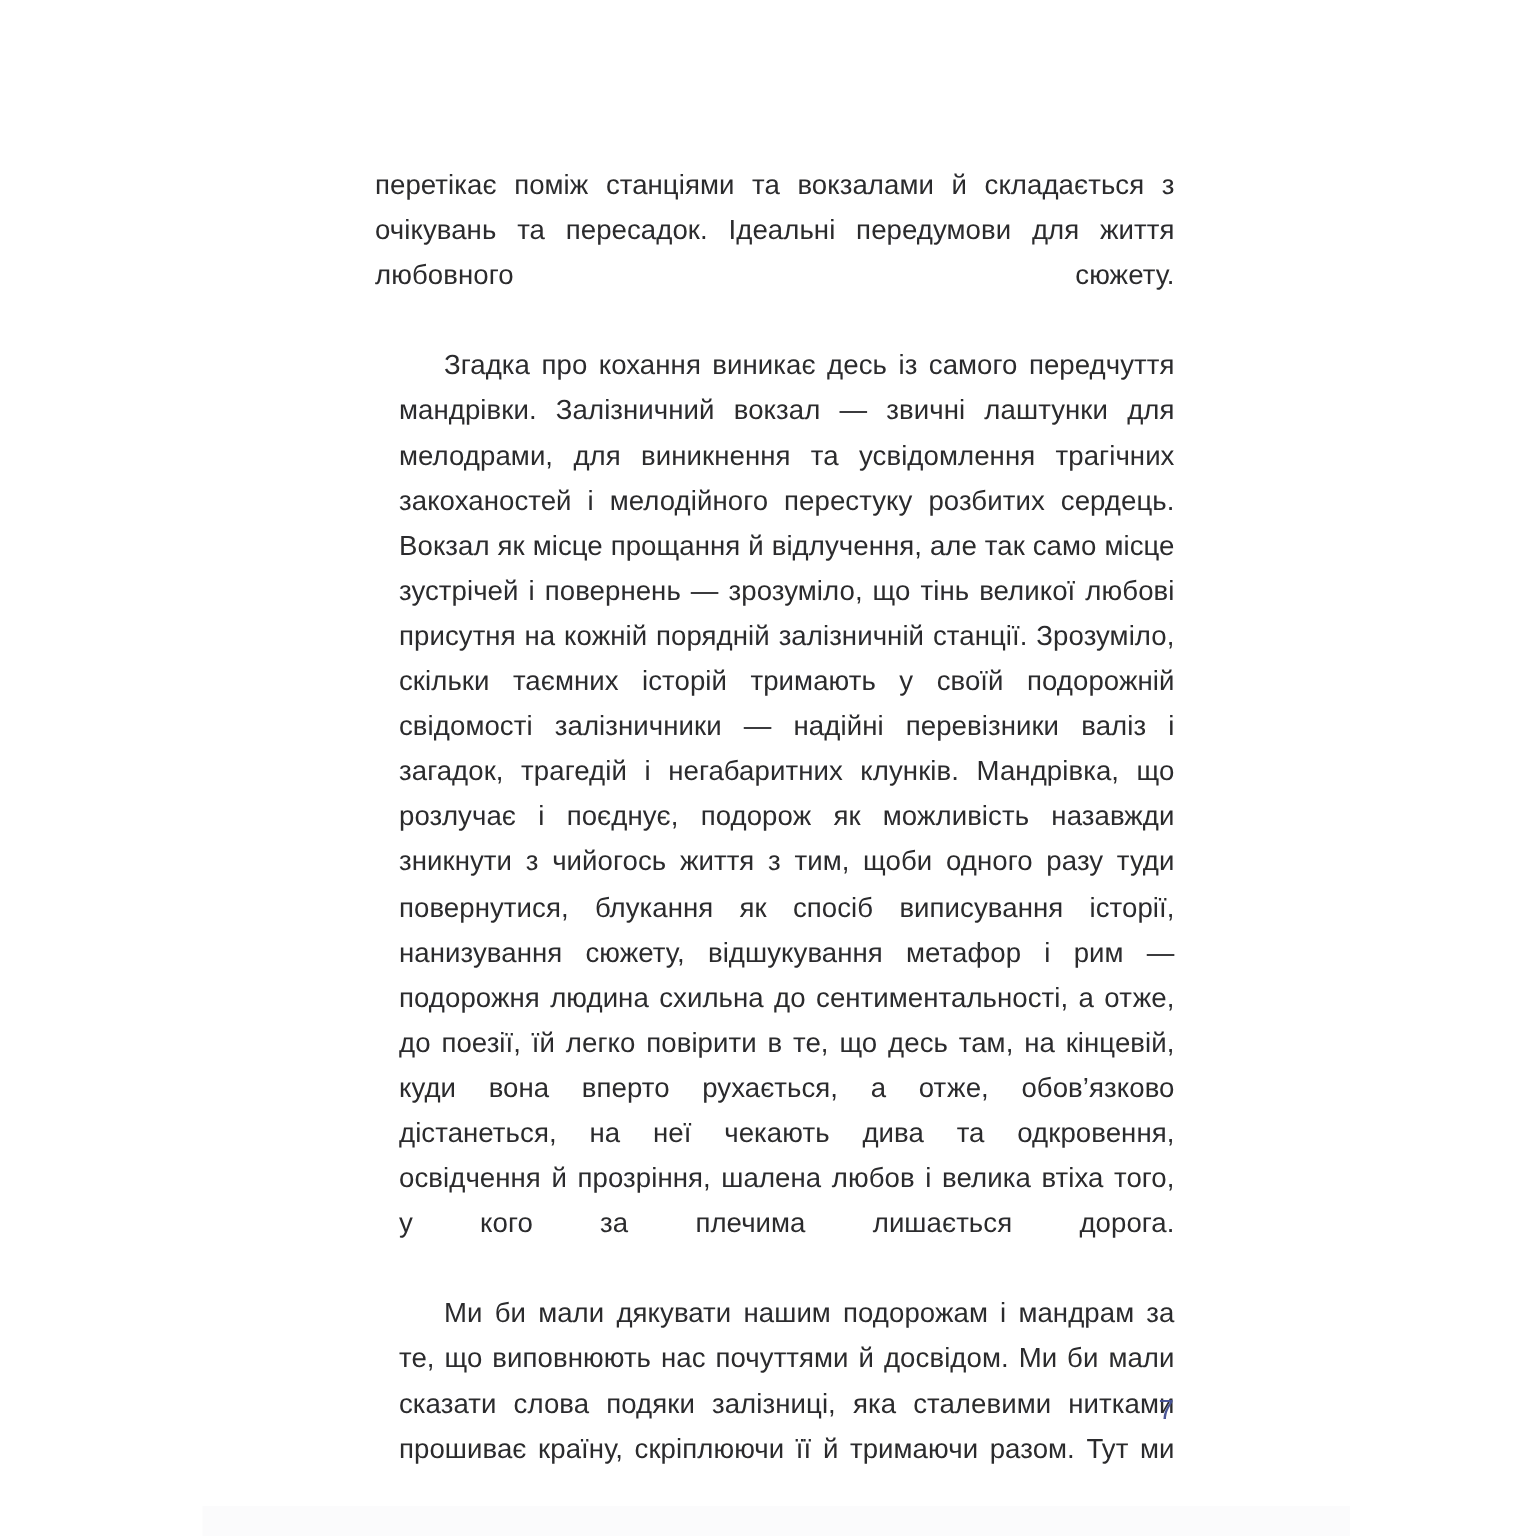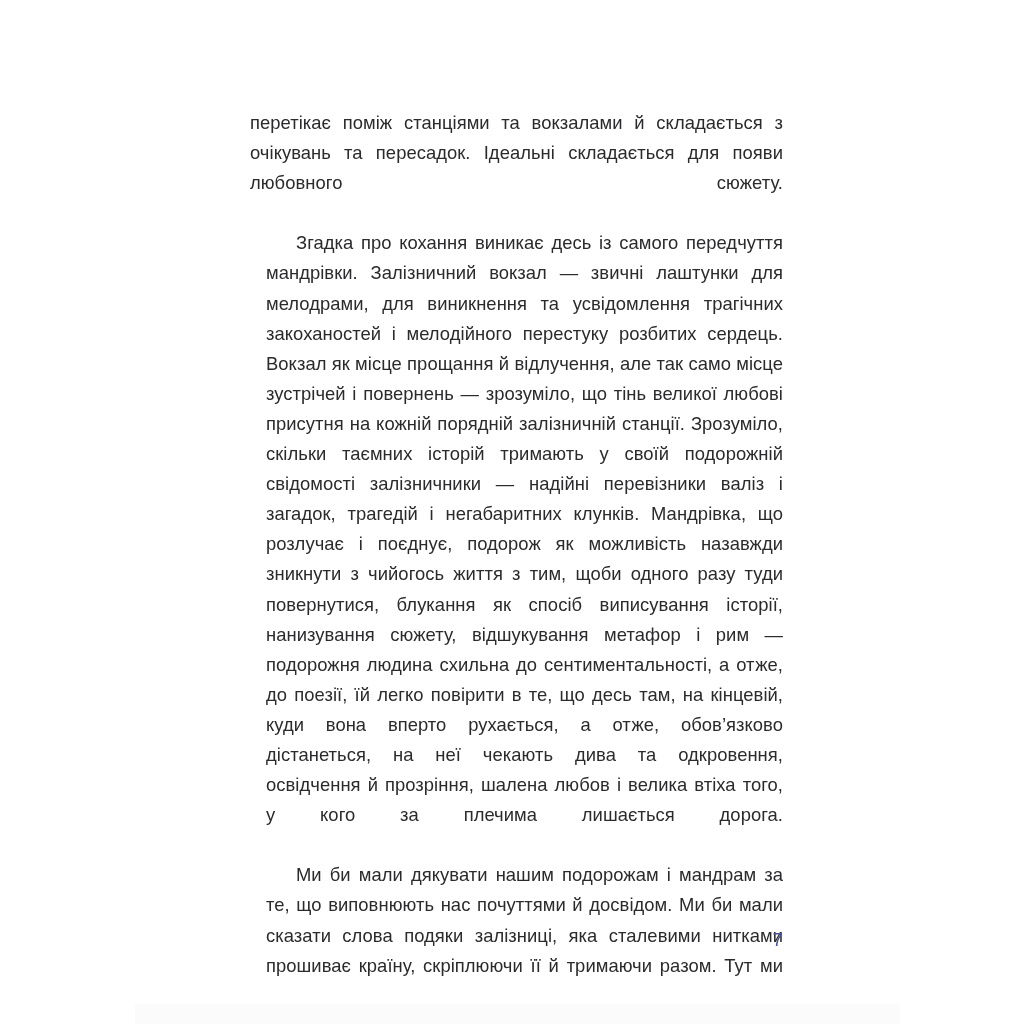--- a/index.html
+++ b/index.html
@@ -77,21 +77,21 @@
     color: #4a5596;
     letter-spacing: 0.3px;
   }
 </style>
 </head>
 <body>
 
 <div id="page">
 
   <div id="text-column">
-    <p class="body-paragraph">перетікає поміж станціями та вокзалами й складається з очікувань та пересадок. Ідеальні складається для появи любовного сюжету.</p>
+    <p class="body-paragraph">перетікає поміж станціями та вокзалами й складається з очікувань та пересадок. Ідеальні передумови для життя любовного сюжету.</p>
     <p class="body-paragraph indented">Згадка про кохання виникає десь із самого передчуття мандрівки. Залізничний вокзал — звичні лаштунки для мелодрами, для виникнення та усвідомлення трагічних закоханостей і мелодійного перестуку розбитих сердець. Вокзал як місце прощання й відлучення, але так само місце зустрічей і повернень — зрозуміло, що тінь великої любові присутня на кожній порядній залізничній станції. Зрозуміло, скільки таємних історій тримають у своїй подорожній свідомості залізничники — надійні перевізники валіз і загадок, трагедій і негабаритних клунків. Мандрівка, що розлучає і поєднує, подорож як можливість назавжди зникнути з чийогось життя з тим, щоби одного разу туди повернутися, блукання як спосіб виписування історії, нанизування сюжету, відшукування метафор і рим — подорожня людина схильна до сентиментальності, а отже, до поезії, їй легко повірити в те, що десь там, на кінцевій, куди вона вперто рухається, а отже, обов’язково дістанеться, на неї чекають дива та одкровення, освідчення й прозріння, шалена любов і велика втіха того, у кого за плечима лишається дорога.</p>
     <p class="body-paragraph indented">Ми би мали дякувати нашим подорожам і мандрам за те, що виповнюють нас почуттями й досвідом. Ми би мали сказати слова подяки залізниці, яка сталевими нитками прошиває країну, скріплюючи її й тримаючи разом. Тут ми</p>
   </div>
 
   <div id="page-number">7</div>
 
 </div>
 
 <div id="page-edge"></div>
 

